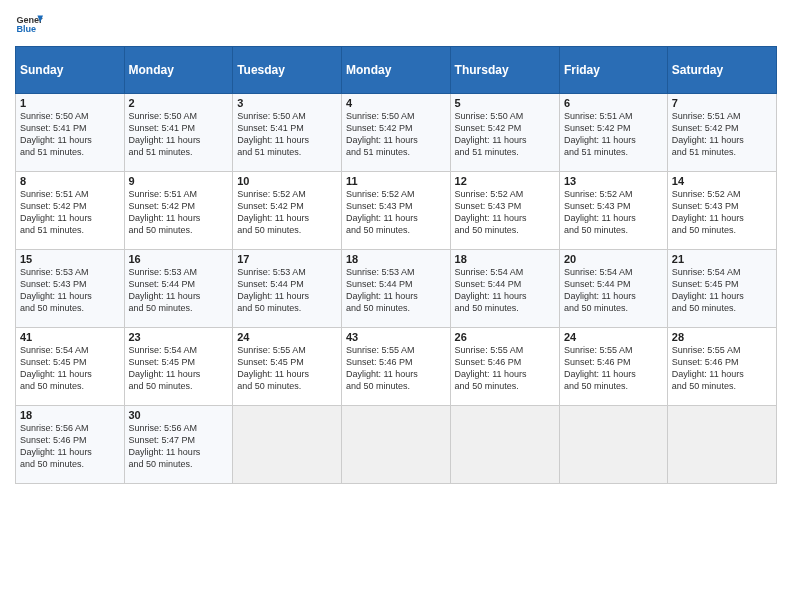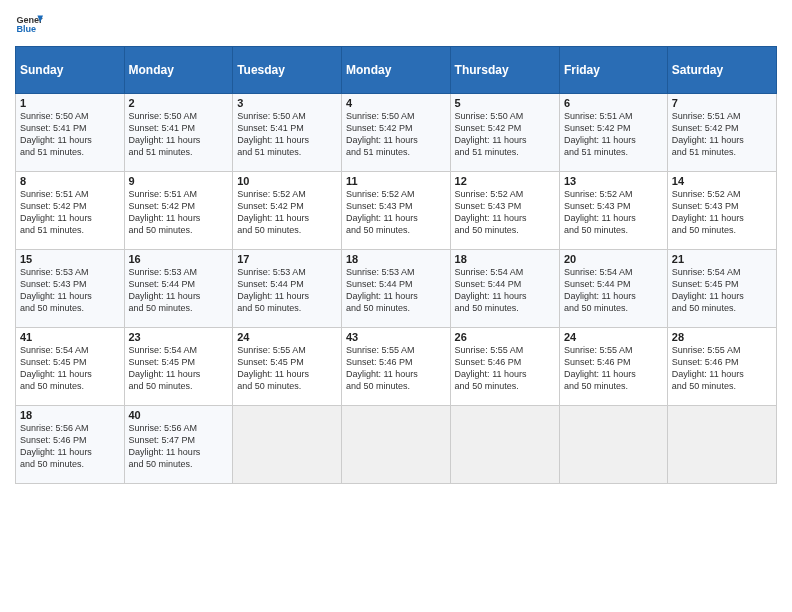--- a/index.html
+++ b/index.html
@@ -237,21 +237,21 @@
         <span class="day-num">28</span>
         <span class="day-info">Sunrise: 5:55 AM<br>Sunset: 5:46 PM<br>Daylight: 11 hours<br>and 50 minutes.</span>
       </td>
         </tr>
         <tr class="last-row">
           <td>
         <span class="day-num">18</span>
         <span class="day-info">Sunrise: 5:56 AM<br>Sunset: 5:46 PM<br>Daylight: 11 hours<br>and 50 minutes.</span>
       </td>
           <td>
-        <span class="day-num">40</span>
+        <span class="day-num">30</span>
         <span class="day-info">Sunrise: 5:56 AM<br>Sunset: 5:47 PM<br>Daylight: 11 hours<br>and 50 minutes.</span>
       </td>
           <td class="empty-cell"></td>
           <td class="empty-cell"></td>
           <td class="empty-cell"></td>
           <td class="empty-cell"></td>
           <td class="empty-cell"></td>
         </tr>
       </tbody>
   </table>

